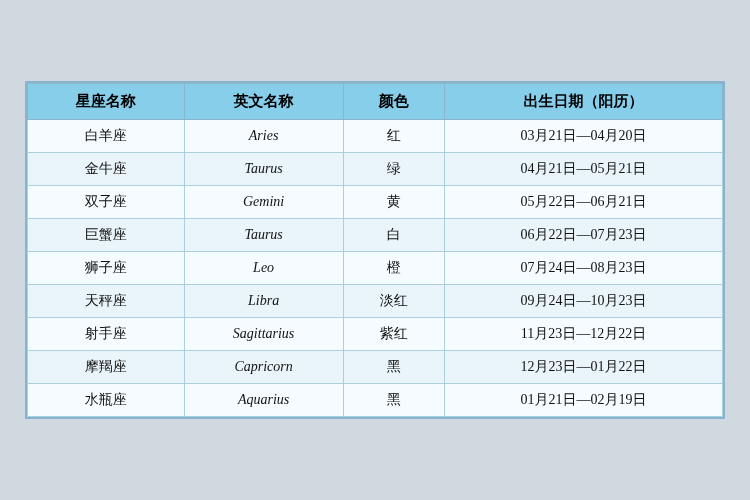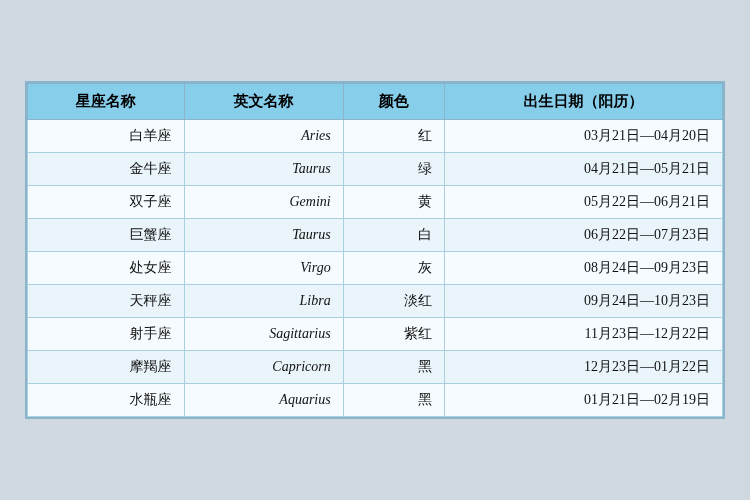--- a/index.html
+++ b/index.html
@@ -46,21 +46,21 @@
       background-color: #f5fbff;
     }
 
     tbody tr:nth-child(even) {
       background-color: #eaf5fb;
     }
 
     tbody td {
       border: 1px solid #aacfdf;
       padding: 7px 12px;
-      text-align: right;
+      text-align: center;
       font-size: 14px;
       color: #111;
     }
 
     tbody td:nth-child(2) {
       font-style: italic;
     }
   </style>
 </head>
 <body>
@@ -96,24 +96,24 @@
           <td>黄</td>
           <td>05月22日—06月21日</td>
         </tr>
         <tr>
           <td>巨蟹座</td>
           <td>Taurus</td>
           <td>白</td>
           <td>06月22日—07月23日</td>
         </tr>
         <tr>
-          <td>处女座</td>
-          <td>Virgo</td>
-          <td>灰</td>
-          <td>08月24日—09月23日</td>
+          <td>狮子座</td>
+          <td>Leo</td>
+          <td>橙</td>
+          <td>07月24日—08月23日</td>
         </tr>
         <tr>
           <td>天秤座</td>
           <td>Libra</td>
           <td>淡红</td>
           <td>09月24日—10月23日</td>
         </tr>
         <tr>
           <td>射手座</td>
           <td>Sagittarius</td>

